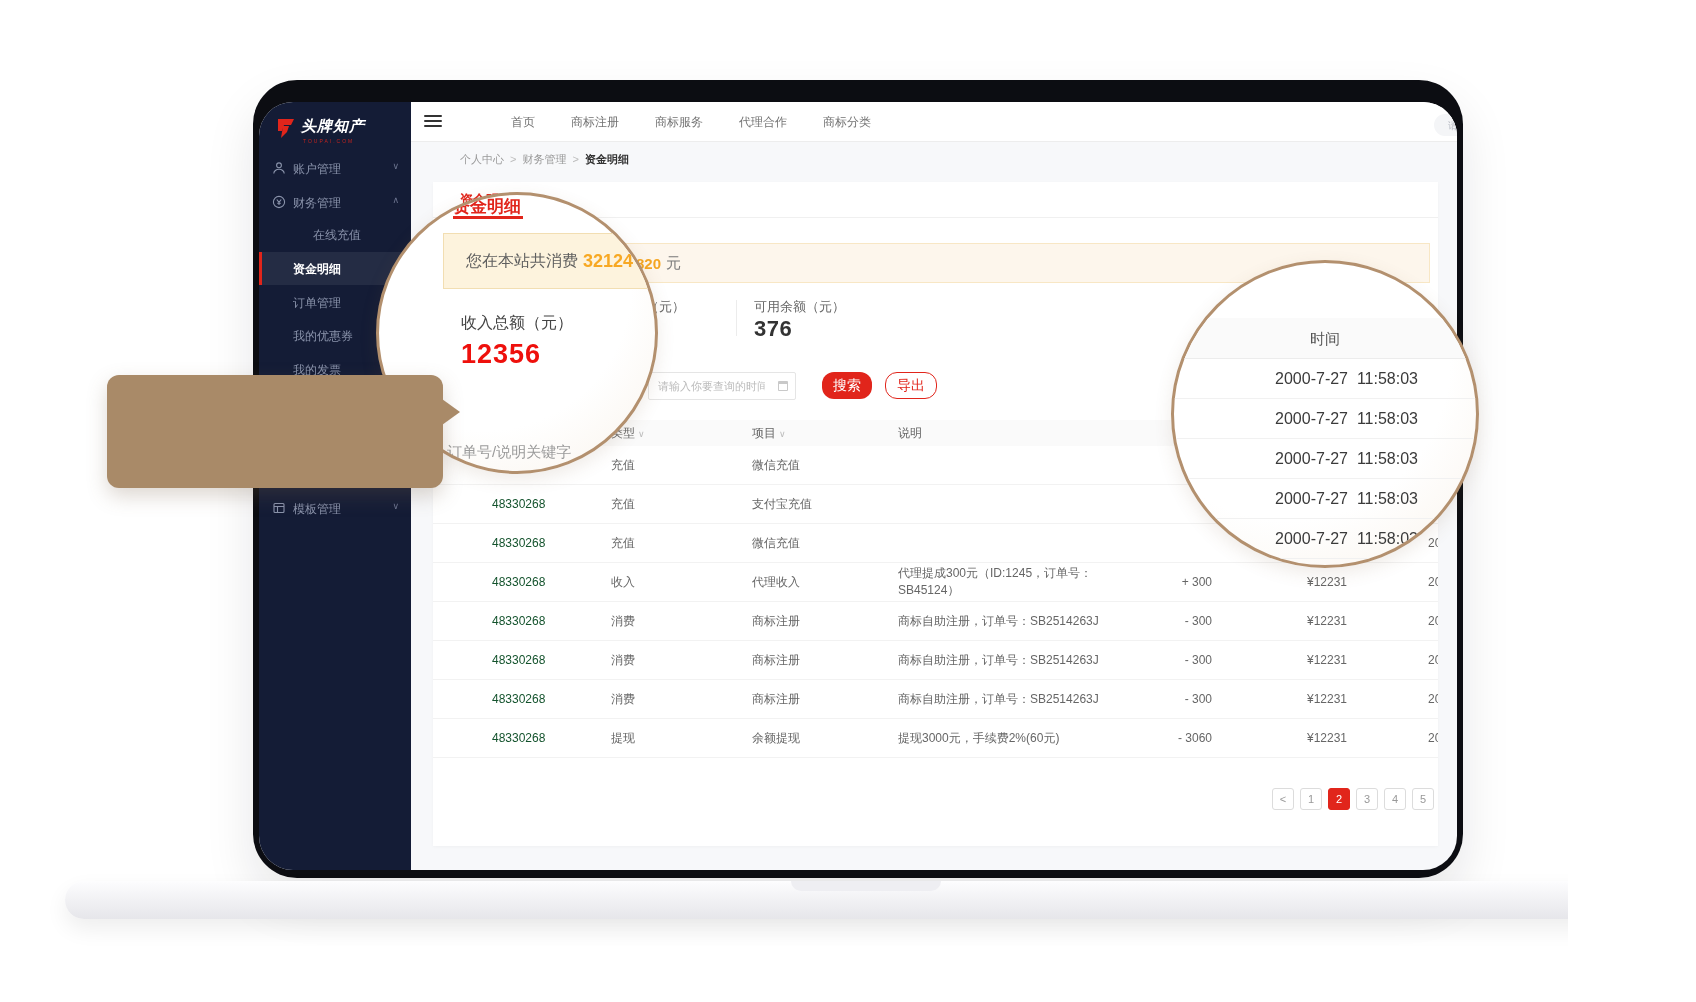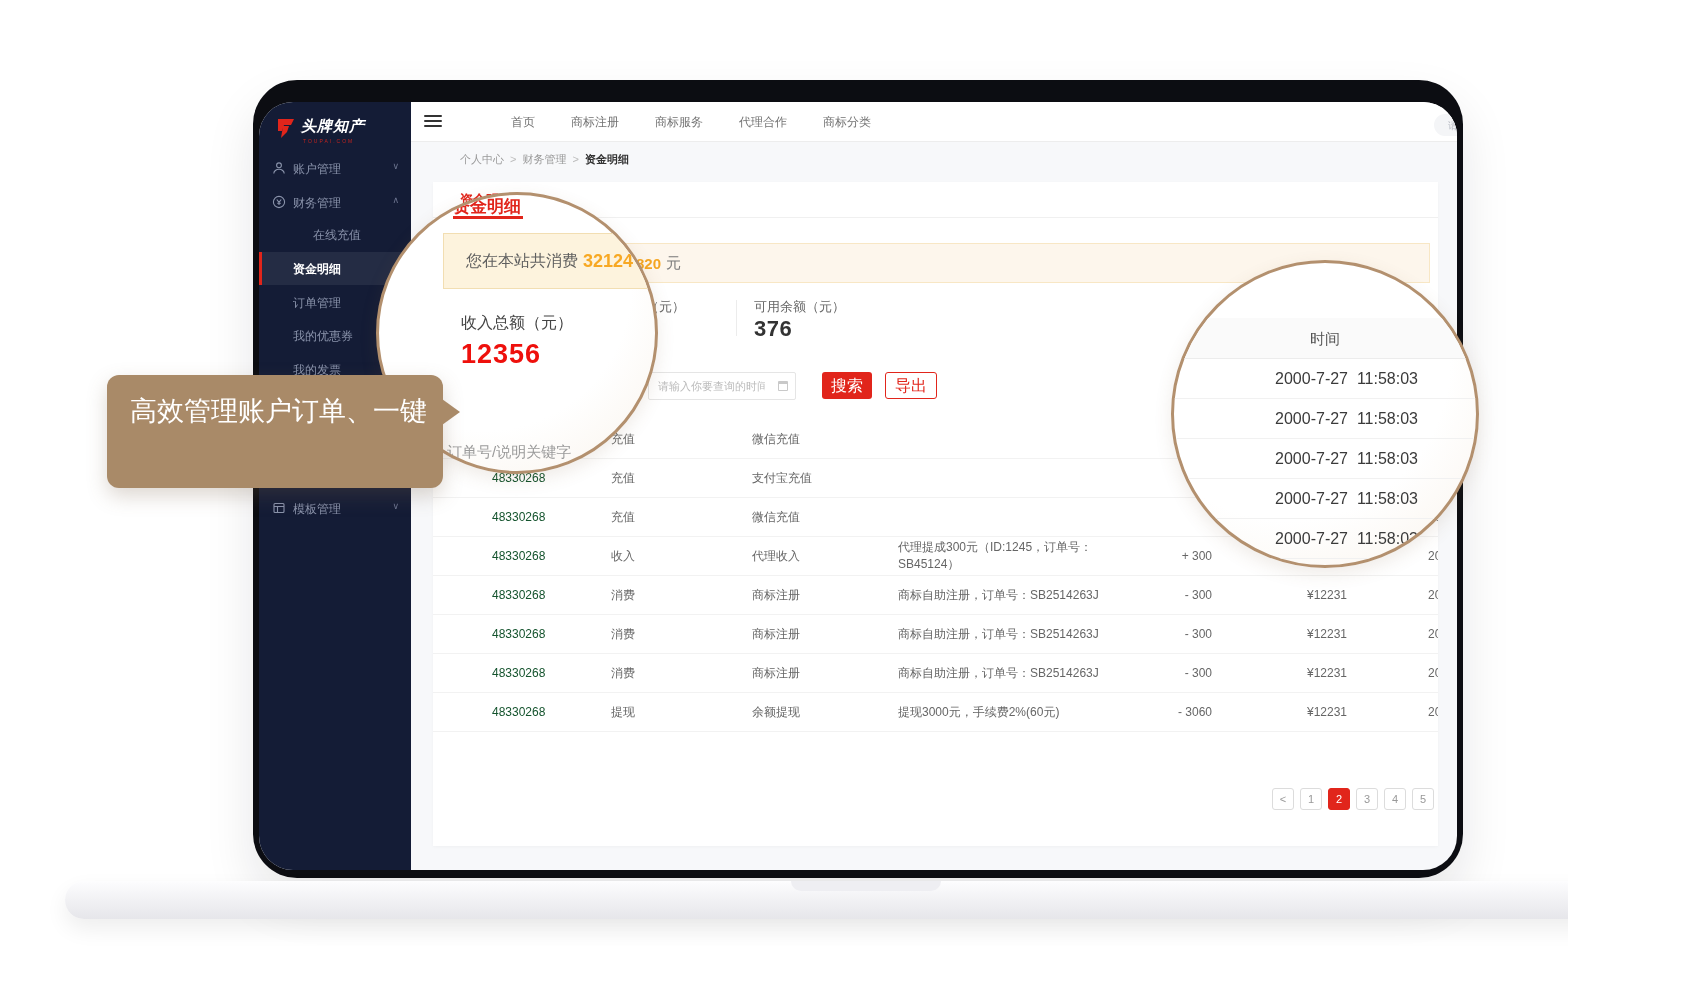--- a/index.html
+++ b/index.html
@@ -62,21 +62,21 @@
   .stat-label { position:absolute; font-size:13px; color:#666; white-space:nowrap; }
   .stat-value { position:absolute; font-size:22px; font-weight:bold; color:#333; letter-spacing:.5px; }
   .stat-value.red { color:#e1251b; }
   .stat-div { position:absolute; width:1px; height:36px; top:118px; background:#ececec; }
 
   .f-input { position:absolute; left:215px; top:190px; width:148px; height:28px; border:1px solid #e5e5e5;
              border-radius:2px; font-size:11px; color:#999; padding:0 30px 0 9px; outline:none; background:#fff; }
   .f-input::placeholder { color:#bbb; }
   .cal { position:absolute; left:345px; top:199px; width:10px; height:10px; border:1px solid #c9c9c9;
          border-top:3px solid #c9c9c9; border-radius:1px; cursor:pointer; }
-  .btn { position:absolute; top:190px; height:27px; border-radius:3px; font-size:16px; text-align:center;
+  .btn { position:absolute; top:190px; height:27px; border-radius:12px; font-size:14px; text-align:center;
          line-height:27px; cursor:pointer; }
   .btn-search { left:389px; width:50px; background:#e1251b; color:#fff; }
   .btn-export { left:452px; width:52px; background:#fff; border:1px solid #e1251b; color:#e1251b; line-height:25px; }
 
   .tbl { position:absolute; left:0; top:238px; width:1055px; }
   .trow { display:grid; grid-template-columns:119px 141px 146px 247px 67px 135px 200px;
           padding-left:59px; align-items:center; font-size:12px; color:#666; }
   .trow.head { height:26px; background:#fafafa; color:#666; }
   .trow.body { height:39px; border-bottom:1px solid #f2f2f2; }
   .trow .c1 { color:#14532d; }
@@ -222,20 +222,29 @@
         <div class="stat-div" style="left:303px;"></div>
         <div class="stat-label" style="left:321px; top:116px;">可用余额（元）</div>
         <div class="stat-value" style="left:321px; top:134px;">376</div>
 
         <input class="f-input" placeholder="请输入你要查询的时间" style="">
         <div class="cal"></div>
         <div class="btn btn-search">搜索</div>
         <div class="btn btn-export">导出</div>
 
         <div class="tbl">
+          <div class="trow head">
+            <div class="c1">订单号/说明关键字</div>
+            <div class="c2"><span>类型</span><span class="chev-s">∨</span></div>
+            <div class="c3"><span>项目</span><span class="chev-s">∨</span></div>
+            <div class="c4">说明</div>
+            <div class="c5"></div>
+            <div class="c6"></div>
+            <div class="c7"><span>时间</span></div>
+          </div>
 
           <div class="trow body">
             <div class="c1">48330268</div>
             <div class="c2">充值</div>
             <div class="c3">微信充值</div>
             <div class="c4"></div>
             <div class="c5"></div>
             <div class="c6"></div>
             <div class="c7"><span>2000-7-27  11:58:03</span></div>
           </div>
@@ -338,17 +347,16 @@
   <div class="mag mag-right">
     <div class="m-timehead">时间</div>
     <div class="m-timerow" style="top:96px;">2000-7-27  11:58:03</div>
     <div class="m-timerow" style="top:136px;">2000-7-27  11:58:03</div>
     <div class="m-timerow" style="top:176px;">2000-7-27  11:58:03</div>
     <div class="m-timerow" style="top:216px;">2000-7-27  11:58:03</div>
     <div class="m-timerow" style="top:256px;">2000-7-27  11:58:03</div>
   </div>
 
   <div class="callout co-left">
-    <div class="txt">高效管理账户订单、一键</div>
     <div class="co-arrow"></div>
   </div>
 
 </div>
 
 </body></html>

